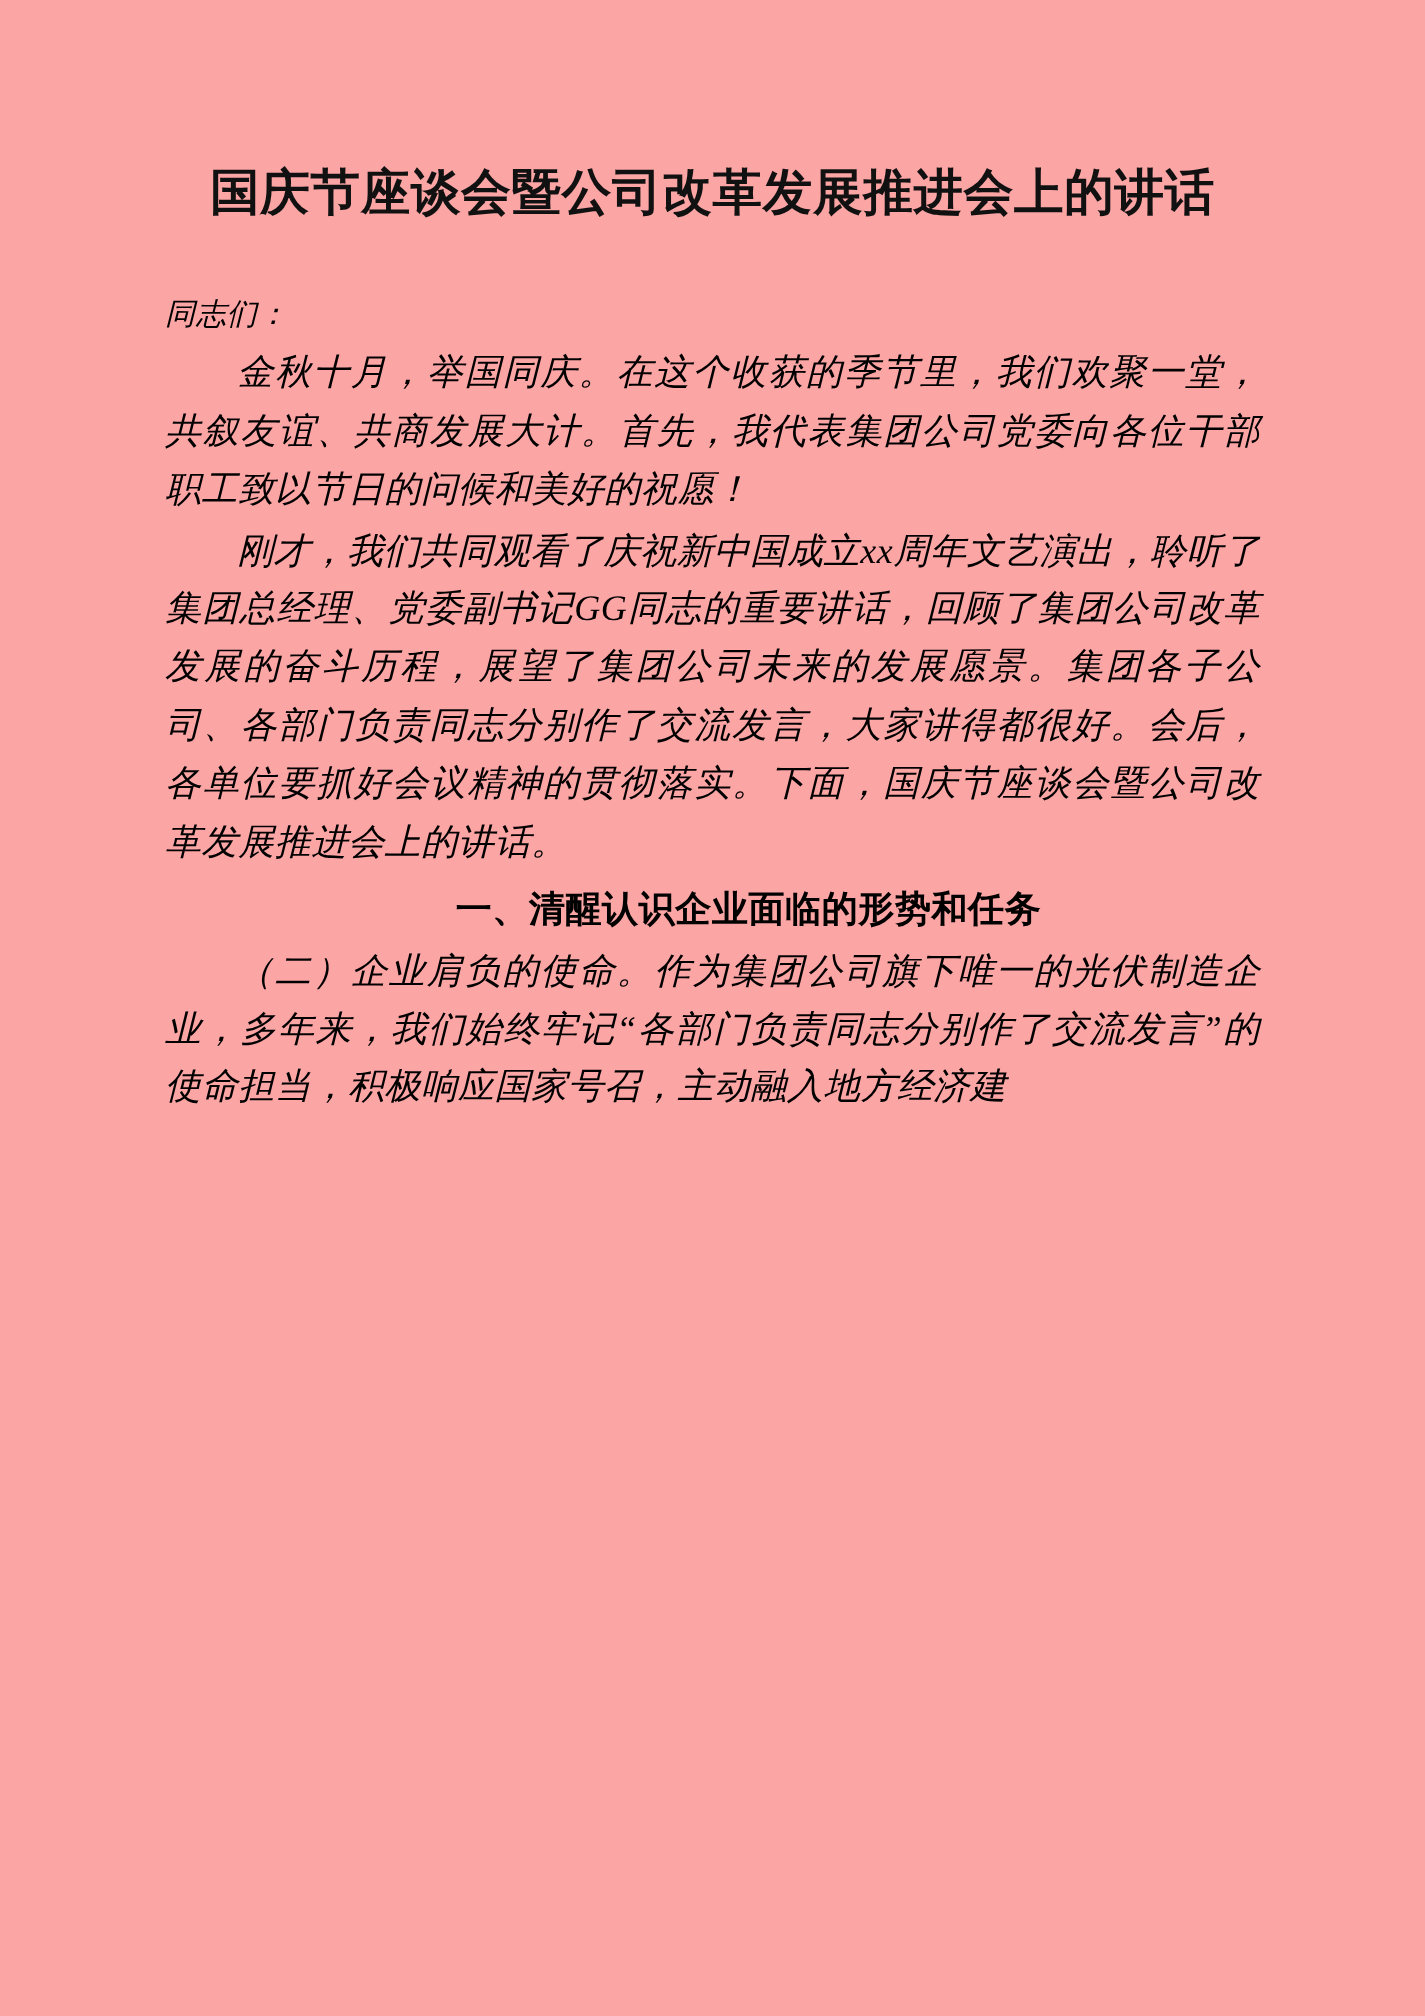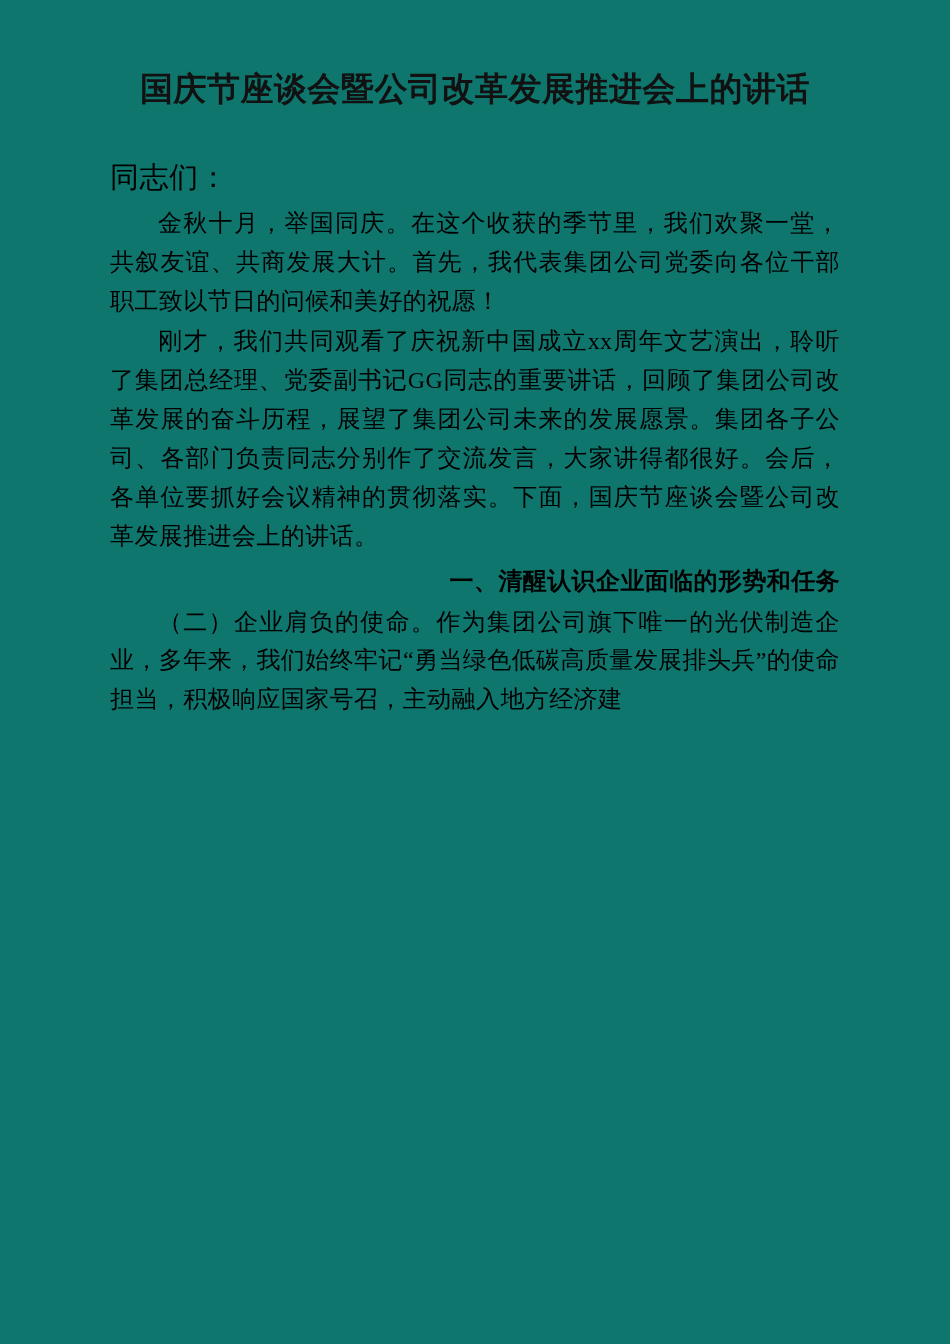--- a/index.html
+++ b/index.html
@@ -11,63 +11,65 @@
     width: 950px;
     height: 1344px;
     font-family: "Liberation Serif", serif;
     color: #000000;
     overflow: hidden;
   }
   .page {
     width: 950px;
     height: 1344px;
     box-sizing: border-box;
-    padding: 68px 110px 0 110px;
-    background: #0f766e;
+    padding: 108px 110px 0 110px;
+    background: #fca5a5;
   }
   .doc-title {
     font-family: "Liberation Serif", serif;
     font-weight: bold;
     font-size: 33px;
     line-height: 1.3;
     text-align: center;
     letter-spacing: 0.5px;
     margin: 0 0 44px 0;
     color: #111111;
   }
   .salutation {
-    font-size: 29px;
+    font-size: 20px;
     line-height: 1.55;
     margin: 0 0 4px 0;
     letter-spacing: 0.6px;
     text-align: justify;
+    font-style: italic;
   }
   p.body-par {
     font-size: 24px;
     line-height: 1.62;
     margin: 0 0 2px 0;
     text-indent: 2em;
     text-align: justify;
     text-justify: inter-ideograph;
     letter-spacing: 0.4px;
+    font-style: italic;
   }
   h2.section-heading {
     font-size: 24px;
     font-weight: bold;
     line-height: 1.62;
     margin: 6px 0 2px 0;
     text-indent: 2em;
-    text-align: right;
+    text-align: center;
     letter-spacing: 0.4px;
     font-family: "Liberation Sans", sans-serif;
   }
 </style>
 </head>
 <body>
 
 <div class="page">
   <h1 class="doc-title">国庆节座谈会暨公司改革发展推进会上的讲话</h1>
   <p class="salutation">同志们：</p>
   <p class="body-par">金秋十月，举国同庆。在这个收获的季节里，我们欢聚一堂，共叙友谊、共商发展大计。首先，我代表集团公司党委向各位干部职工致以节日的问候和美好的祝愿！</p>
   <p class="body-par">刚才，我们共同观看了庆祝新中国成立xx周年文艺演出，聆听了集团总经理、党委副书记GG同志的重要讲话，回顾了集团公司改革发展的奋斗历程，展望了集团公司未来的发展愿景。集团各子公司、各部门负责同志分别作了交流发言，大家讲得都很好。会后，各单位要抓好会议精神的贯彻落实。下面，国庆节座谈会暨公司改革发展推进会上的讲话。</p>
   <h2 class="section-heading">一、清醒认识企业面临的形势和任务</h2>
-  <p class="body-par">（二）企业肩负的使命。作为集团公司旗下唯一的光伏制造企业，多年来，我们始终牢记“勇当绿色低碳高质量发展排头兵”的使命担当，积极响应国家号召，主动融入地方经济建</p>
+  <p class="body-par">（二）企业肩负的使命。作为集团公司旗下唯一的光伏制造企业，多年来，我们始终牢记“各部门负责同志分别作了交流发言”的使命担当，积极响应国家号召，主动融入地方经济建</p>
 </div>
 
 </body></html>

